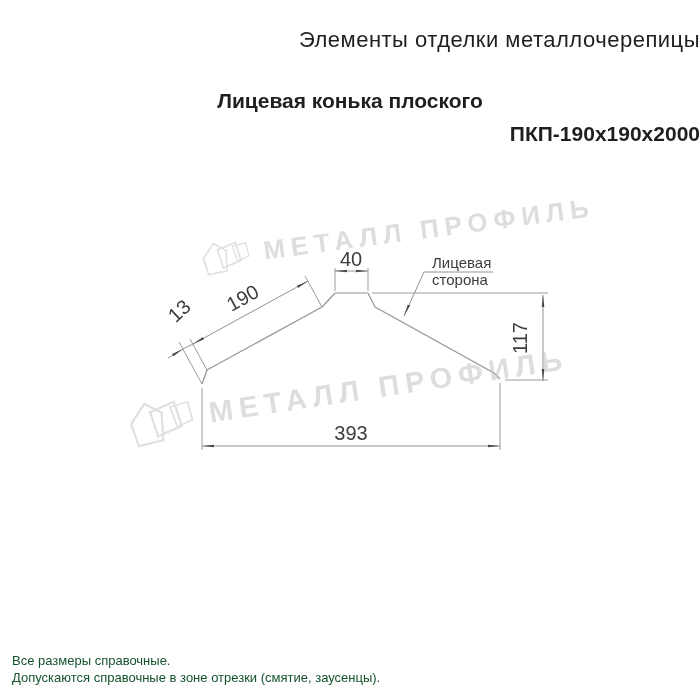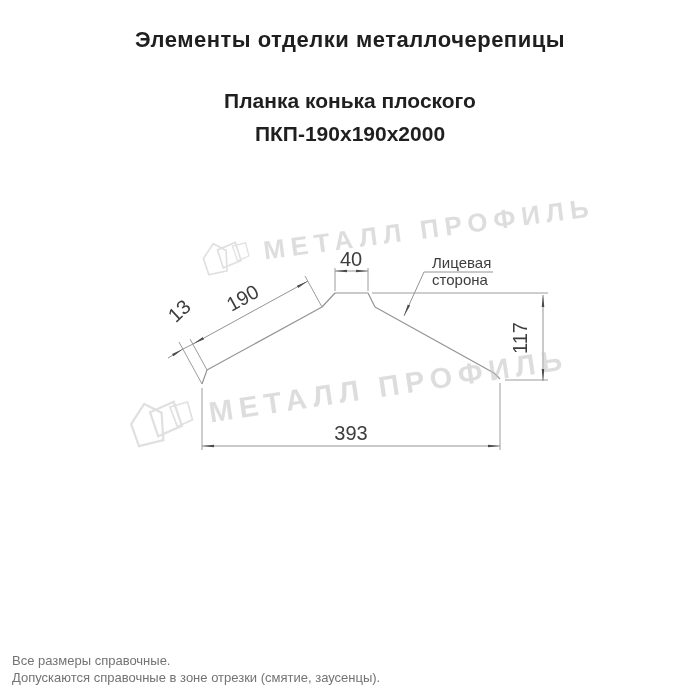--- a/index.html
+++ b/index.html
@@ -5,30 +5,30 @@
   html,body{margin:0;padding:0;}
   .page{
     position:relative;
     width:700px;height:700px;
     background:#ffffff;
     font-family:"Liberation Sans", sans-serif;
     overflow:hidden;
   }
   .title-main{
     position:absolute;top:27px;left:0;width:100%;
-    text-align:center;font-size:22px;font-weight:bold;color:#1f1f1f;
+    text-align:right;font-size:22px;font-weight:normal;color:#1f1f1f;
     letter-spacing:0.5px;
   }
   .title-sub{
     position:absolute;top:89px;left:0;width:100%;
     text-align:center;font-size:21px;font-weight:bold;color:#1f1f1f;
   }
   .title-code{
     position:absolute;top:122px;left:0;width:100%;
-    text-align:center;font-size:21px;font-weight:bold;color:#1f1f1f;
+    text-align:right;font-size:21px;font-weight:bold;color:#1f1f1f;
   }
   .drawing-layer{
     position:absolute;left:0;top:0;width:700px;height:700px;z-index:2;
   }
   .dim-text{
     font-size:20px;fill:#3d3d3d;font-family:"Liberation Sans",sans-serif;
   }
   .note-text{
     font-size:15px;fill:#3d3d3d;font-family:"Liberation Sans",sans-serif;
   }
@@ -39,30 +39,30 @@
   .watermark-band .wm-text{
     font-weight:bold;color:#c3c3c3;letter-spacing:6px;white-space:nowrap;
   }
   .wm-1{left:200px;top:240px;transform:rotate(-7.5deg);transform-origin:0 50%;}
   .wm-1 .wm-text{font-size:26px;}
   .wm-2{left:126px;top:400px;transform:rotate(-8.5deg);transform-origin:0 50%;}
   .wm-2 .wm-text{font-size:29px;}
   .wm-logo{margin-right:10px;flex:0 0 auto;}
   .footer{
     position:absolute;left:12px;top:652px;z-index:2;
-    font-size:13px;color:#737373;line-height:17px;
+    font-size:13px;color:#14532d;line-height:17px;
   }
 </style>
 </head>
 <body>
 
 <div class="page">
 
   <div class="title-main">Элементы отделки металлочерепицы</div>
-  <div class="title-sub">Планка конька плоского</div>
+  <div class="title-sub">Лицевая конька плоского</div>
   <div class="title-code">ПКП-190х190х2000</div>
 
   <div class="watermark-band wm-1">
     <svg class="wm-logo" width="54" height="38" viewBox="0 0 64 44">
       <path d="M4,22 L18,6 L32,16 L30,40 L8,42 Z" fill="none" stroke="#c8c8c8" stroke-width="2"></path>
       <path d="M22,14 L44,8 L48,30 L26,36 Z" fill="none" stroke="#c8c8c8" stroke-width="2"></path>
       <path d="M40,12 L56,10 L58,26 L44,30 Z" fill="none" stroke="#c8c8c8" stroke-width="1.5"></path>
     </svg>
     <span class="wm-text">МЕТАЛЛ ПРОФИЛЬ</span>
   </div>

